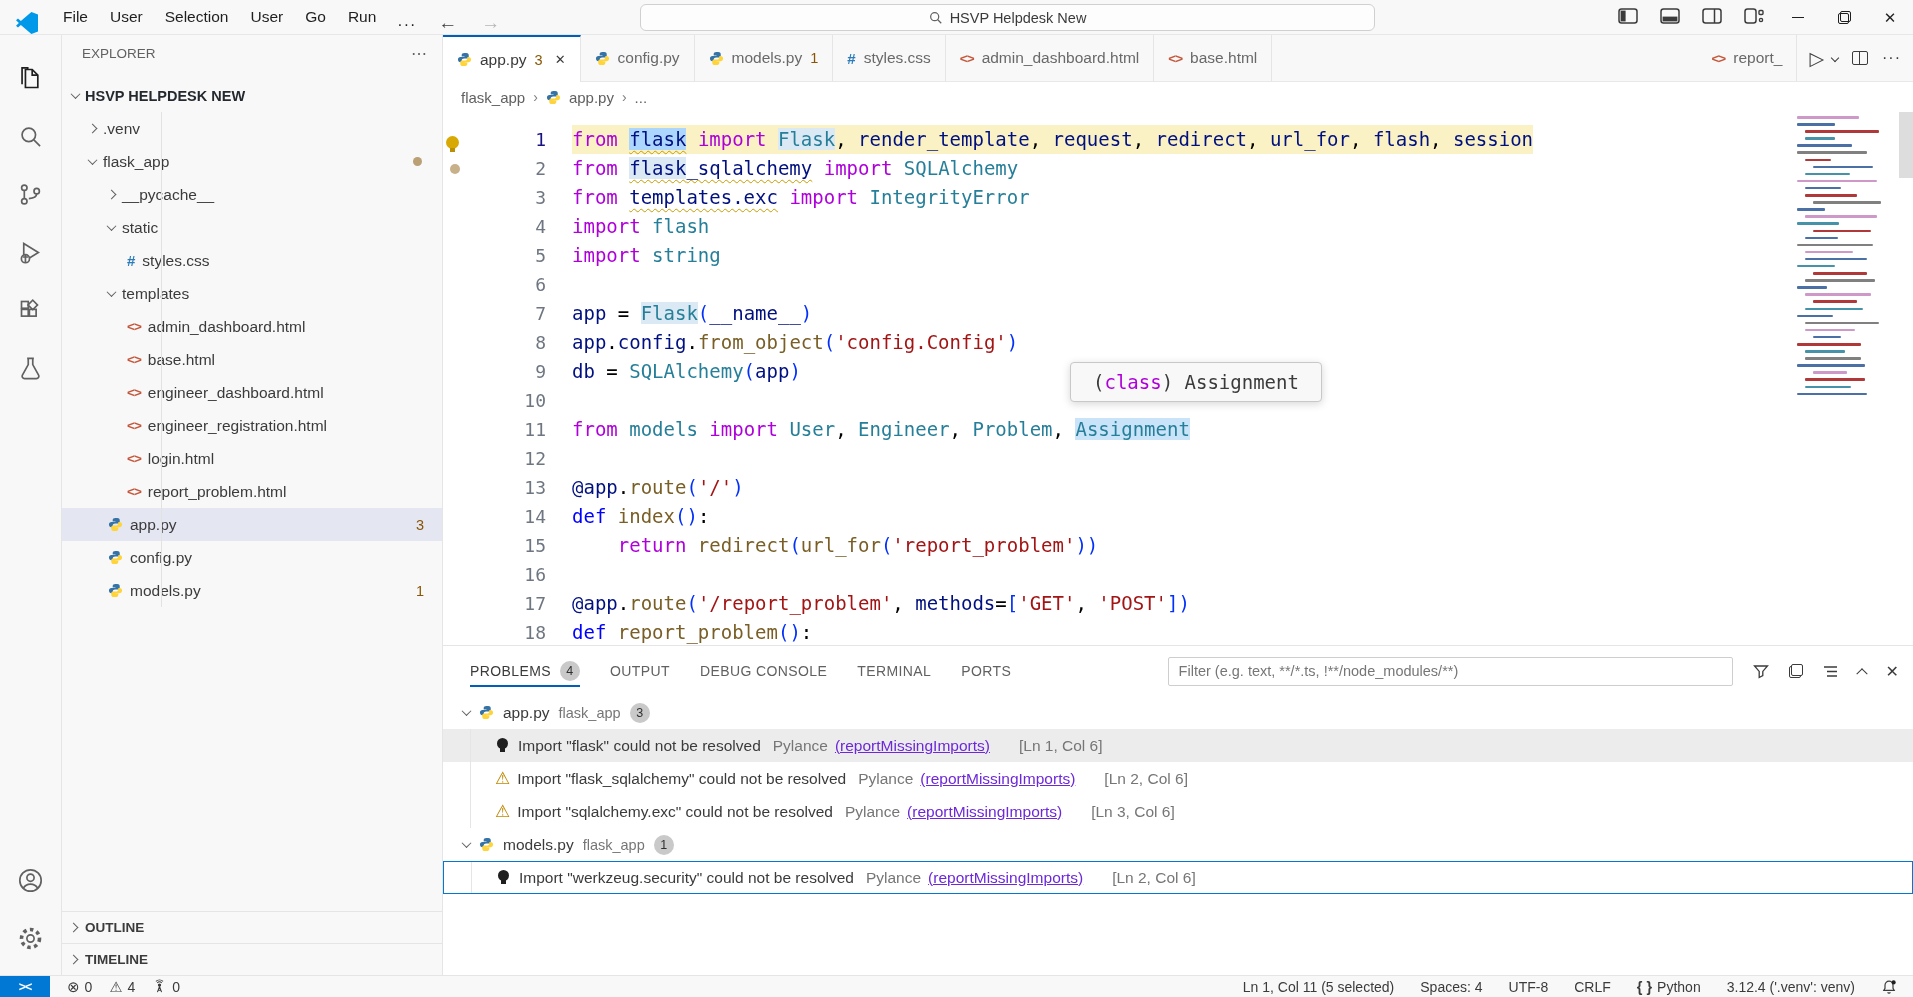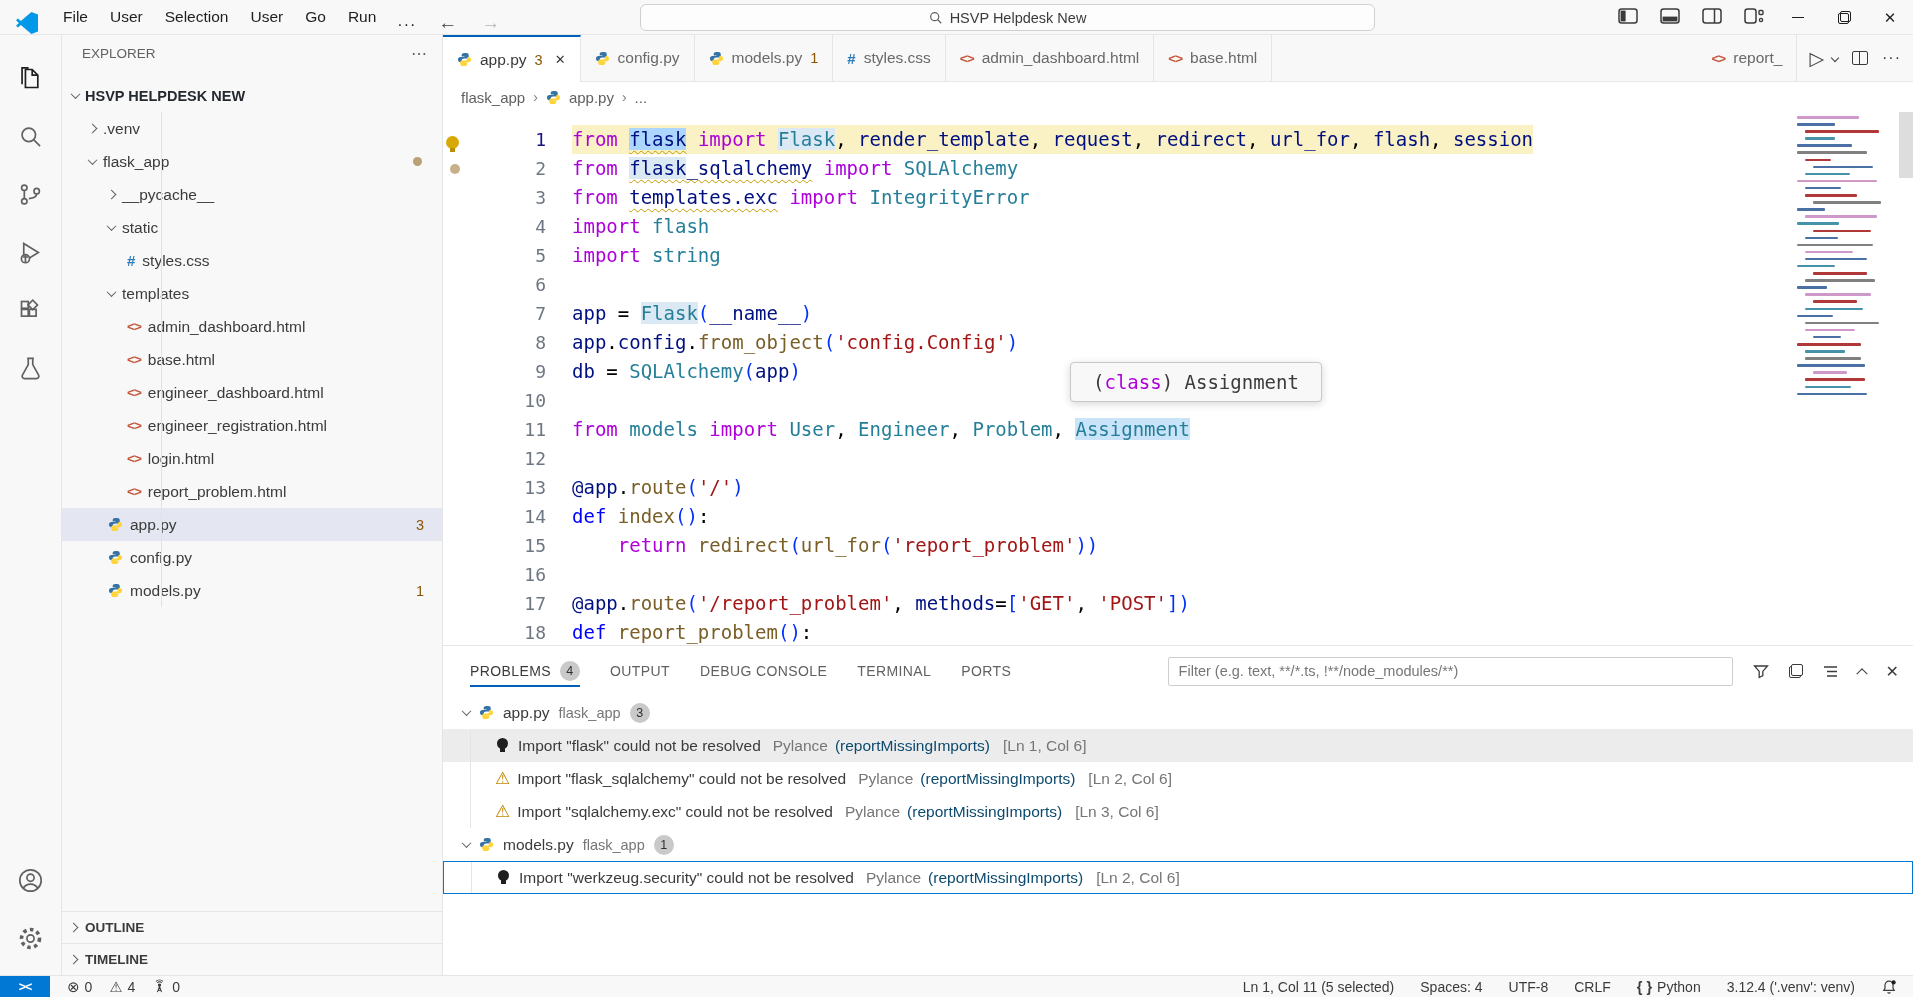--- a/index.html
+++ b/index.html
@@ -120,22 +120,22 @@
 
   .problems { position:absolute; top:50px; left:0; right:0; }
   .pgroup-head { height:33px; display:flex; align-items:center; padding-left:20px; gap:9px; font-size:15.5px; color:#3b3b3b; }
   .pgroup-head .path { color:#767676; font-size:14.5px; }
   .prow { height:33px; display:flex; align-items:center; padding-left:52px; gap:7px; font-size:15.5px; position:relative; }
   .prow.hover { background:#ececec; }
   .prow.focus { border:1px solid #0078d4; }
   .prow .guide-l { position:absolute; left:27px; top:0; bottom:0; width:1px; background:#e5e5e5; }
   .prow .msg { color:#3b3b3b; margin-right:5px; white-space:nowrap; }
   .prow .src { color:#767676; }
-  .prow .lnk { color:#0c4a6e; }
-  .prow .loc { color:#767676; margin-left:6px; }
+  .prow .lnk { color:#6d28d9; text-decoration:underline; }
+  .prow .loc { color:#767676; margin-left:22px; }
   .warn-tri { color:#bf8803; font-size:17px; line-height:1; flex:none; }
   .bulb-k { position:relative; width:11px; height:11px; background:#1f1f1f; border-radius:50%; display:inline-block; flex:none; margin:0 3px 4px 2px; }
   .bulb-k::after { content:""; position:absolute; left:3px; top:10px; width:5px; height:4px; background:#1f1f1f; }
 
   
   .statusbar { height:22px; background:#f8f8f8; border-top:1px solid #e5e5e5; display:flex; align-items:center; font-size:14px; color:#3b3b3b; }
   .remote { width:50px; height:100%; background:#0078d4; color:#fff; display:flex; align-items:center; justify-content:center; font-size:12.5px; font-weight:700; letter-spacing:-1px; }
   .sb-item { display:flex; align-items:center; gap:5px; margin-left:17px; }
   .sb-ic { font-size:14.5px; }
   .sb-right { margin-left:auto; display:flex; align-items:center; gap:26px; padding-right:16px; }

